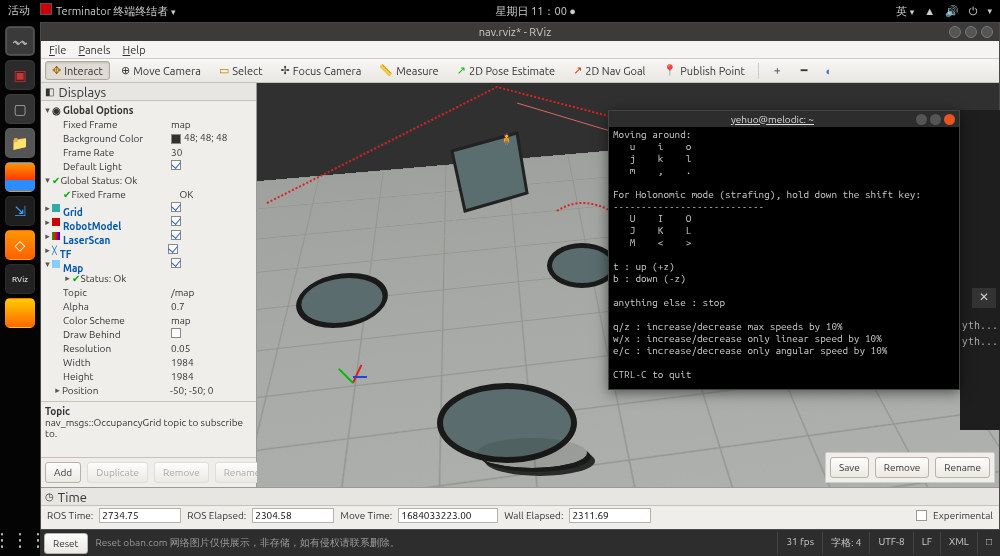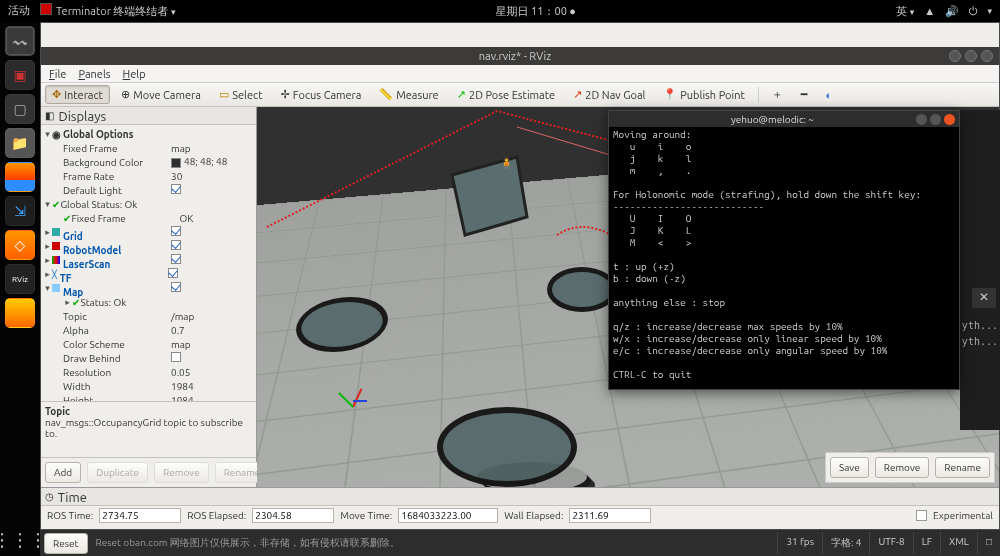--- a/index.html
+++ b/index.html
@@ -19,21 +19,21 @@
   .dock .app.active { background:#3a3a3a; box-shadow: inset 0 0 0 1px #555;}
   .dock .orange{background:linear-gradient(#ff9500,#ff6000);color:#fff;}
   .dock .firefox{background:linear-gradient(#ff9500,#ff3b00 60%,#2b8dff 61%);}
   .dock .vscode{background:#1e1e1e;color:#3ea6ff;}
   .dock .files{background:#555;}
   .dock .rviz{background:#222;color:#fff;font-size:8px;}
   .dock .apps-grid { position:absolute; bottom:6px; color:#ccc; font-size:18px;}
 
   
   .rviz-win { position: absolute; left: 40px; top: 22px; right: 0; bottom: 26px; background: #f0eeeb; display: flex; flex-direction: column; border:1px solid #4a4a4a;}
-  .rviz-title { height: 18px; background: #3d3b39; color: #ccc; text-align: center; font-size: 11px; line-height:18px; display:flex;margin-top:24px; }
+  .rviz-title { height: 18px; background: #3d3b39; color: #ccc; text-align: center; font-size: 11px; line-height:18px; display:flex; }
   .rviz-title .tspace{flex:1;}
   .rviz-title .tbtns{display:flex;gap:4px;padding-right:6px;align-items:center;}
   .rviz-title .tbtn{width:12px;height:12px;border-radius:50%;background:#555;border:1px solid #777;}
 
   .menubar { height: 18px; background: #f5f4f2; color: #333; display: flex; gap: 12px; padding: 0 8px; font-size: 11px; align-items:center; border-bottom: 1px solid #ccc;}
   .menubar span u{text-decoration:underline;}
 
   .toolbar { height: 24px; background: linear-gradient(#f8f7f5,#e9e7e3); border-bottom: 1px solid #c5c1bb; display: flex; align-items: center; padding: 0 4px; gap: 4px; font-size: 11px; color: #333;}
   .toolbar .tb-btn { display:flex;align-items:center; gap:3px; padding: 2px 6px; border:1px solid transparent; border-radius:3px;}
   .toolbar .tb-btn.active{background:#e0dcd5;border:1px solid #b0aaa0; box-shadow:inset 0 1px 2px rgba(0,0,0,0.15);}
@@ -85,21 +85,21 @@
   .time-panel .panel-title::before{content:"◷";}
   .time-row{display:flex;align-items:center;gap:6px;padding:2px 6px;font-size:10px;color:#333;}
   .time-row input[type=text]{border:1px solid #b8b3aa;background:#fff;font-size:10px;padding:1px 2px;width:82px;height:15px;}
   .time-row .lab{white-space:nowrap;}
   .time-row .expchk{width:11px;height:11px;border:1px solid #999;background:#fff;display:inline-block;}
   .time-row .spacer{flex:1;}
 
   
   .term-win{position:absolute;left:608px;top:110px;width:352px;height:280px;background:#1e1e1e;border:1px solid #444;display:flex;flex-direction:column;box-shadow:0 3px 12px rgba(0,0,0,0.5);}
   .term-title{height:16px;background:#2d2d2d;text-align:center;font-size:10px;color:#ddd;display:flex;align-items:center;}
-  .term-title .ttc{flex:1;}
+  .term-title .ttc{flex:1;text-decoration:underline;}
   .term-title .cbtns{display:flex;gap:3px;padding-right:4px;}
   .term-title .cb{width:11px;height:11px;border-radius:50%;}
   .term-sub{height:14px;background:#cc0000;color:#fff;font-size:10px;padding:0 4px;display:flex;align-items:center;}
   .term-body{flex:1;background:#000;color:#ccc;font-family:"Ubuntu Mono",monospace;font-size:10px;line-height:12px;padding:2px 4px;white-space:pre;overflow:hidden;}
 
   
   .statusbar{position:absolute;left:40px;right:0;bottom:0;height:26px;background:#2d2d2d;color:#ccc;font-size:10px;display:flex;align-items:center;}
   .statusbar .left{flex:1;padding-left:8px;color:#999;}
   .statusbar .cells{display:flex;}
   .statusbar .cell{border-left:1px solid #444;padding:4px 8px;white-space:nowrap;}

